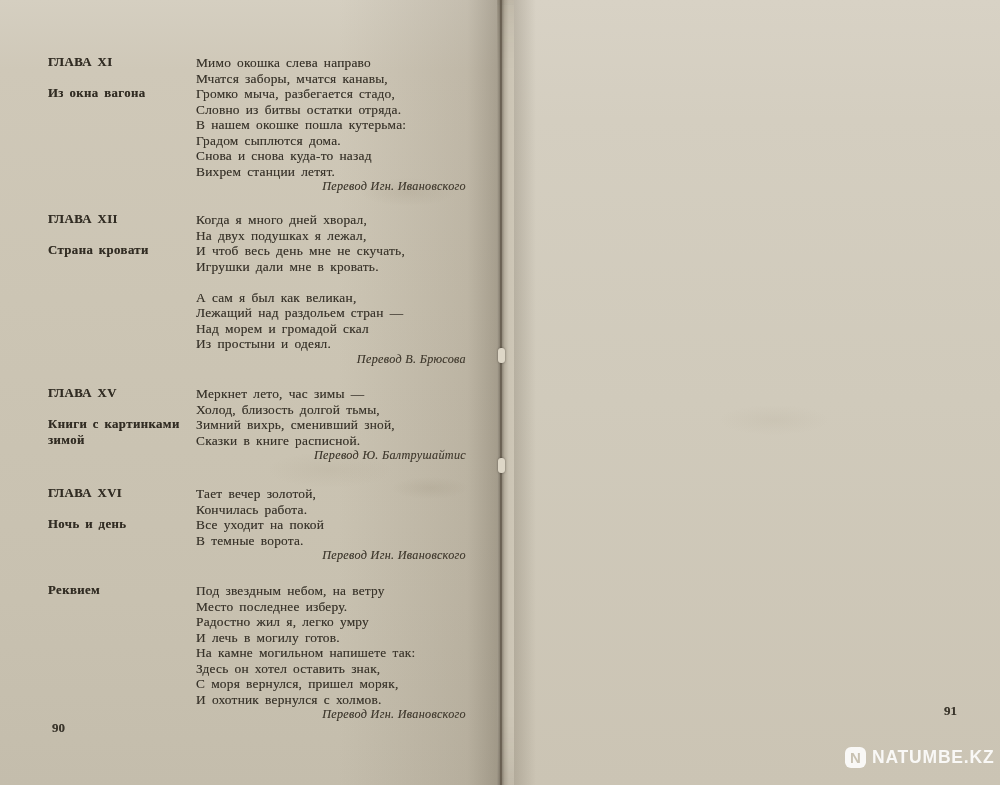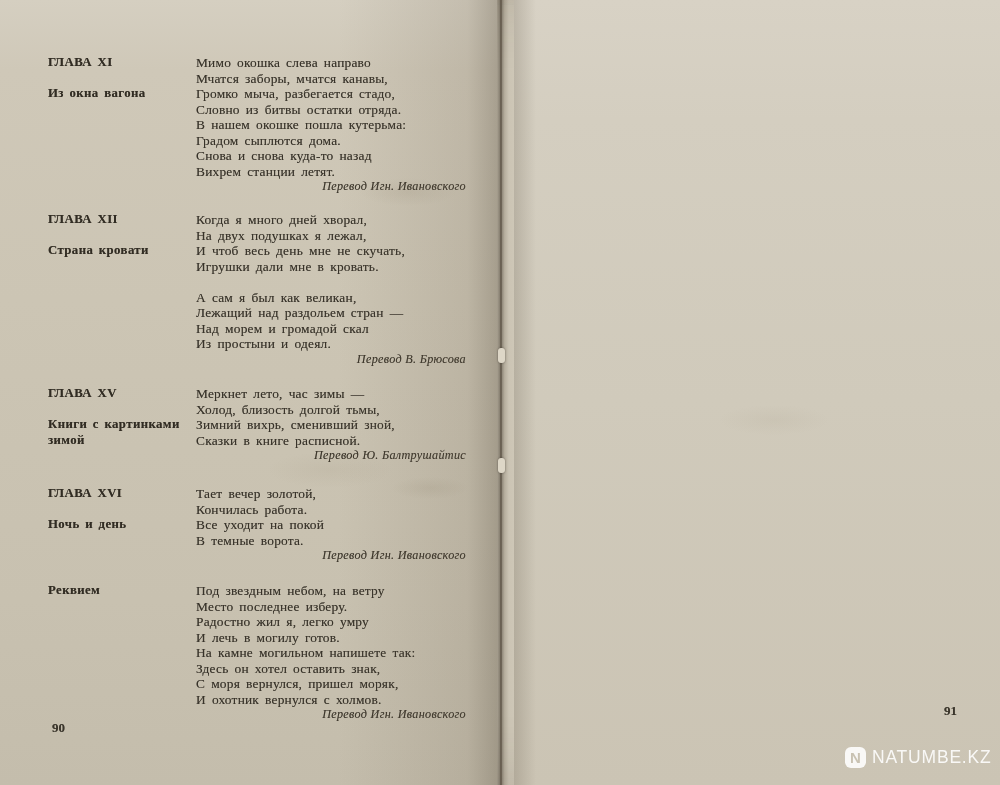--- a/index.html
+++ b/index.html
@@ -74,21 +74,21 @@
     text-shadow:0 0 .4px rgba(56,51,42,.5);}
   .pagenum.pl{left:52px;top:720px;}
   .pagenum.pr{left:944px;top:703px;}
 
   
   .watermark{position:absolute;left:845px;top:747px;display:flex;align-items:center;gap:6px;
     font-family:"Liberation Sans", sans-serif;}
   .wm-logo{width:21px;height:21px;border-radius:6px;background:rgba(255,255,255,0.88);
     display:flex;align-items:center;justify-content:center;
     font-weight:bold;font-size:15px;color:#c9c2b2;}
-  .wm-text{font-weight:normal;font-size:17.5px;color:rgba(255,255,255,0.88);letter-spacing:.8px;}
+  .wm-text{font-weight:bold;font-size:17.5px;color:rgba(255,255,255,0.88);letter-spacing:.8px;}
 </style>
 </head>
 <body>
 
 <div class="photo">
 
   <div class="corner-dark"></div>
 
   <div class="page left">
     <div>

